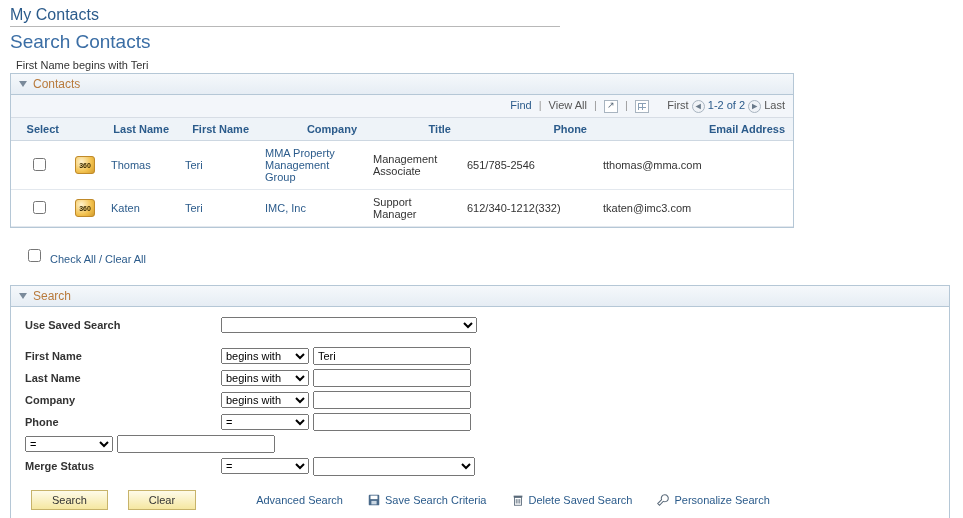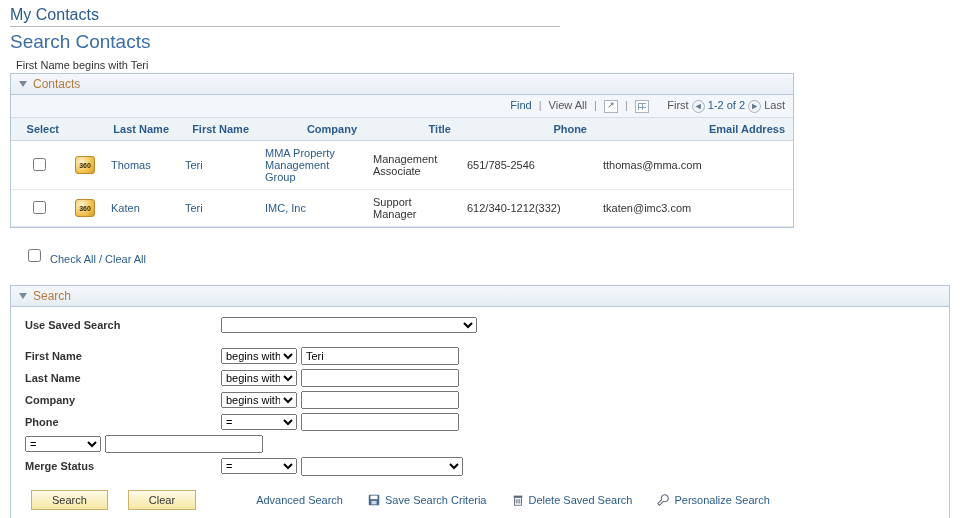--- a/index.html
+++ b/index.html
@@ -133,21 +133,21 @@
     cursor: pointer;
     color: #333;
   }
   .btn.wide { padding: 3px 30px; }
 
   
   .search-box { width: 940px; }
   .search-body { padding: 10px 14px 14px 14px; }
   .form-row { display:flex; align-items:center; margin-bottom:4px; }
   .form-label { width: 196px; font-weight:bold; font-size:11px; padding-right:4px; }
-  select.op { width: 76px; font-size:11px; margin-right:4px; }
+  select.op { width: 88px; font-size:11px; margin-right:4px; }
   select.big { width: 256px; font-size:11px; }
   input.val { width: 158px; font-size:11px; padding:1px 3px; }
 
   .search-actions {
     display:flex; align-items:center; gap:20px; margin-top:14px;
     padding-left: 6px;
   }
   .search-actions .btn { padding: 3px 20px; }
   .action-links { display:flex; align-items:center; gap:24px; margin-left: 40px; font-size:11px; }
   .action-links .alink { display:flex; align-items:center; gap:4px; color:#2b5b8b; cursor:pointer; }

